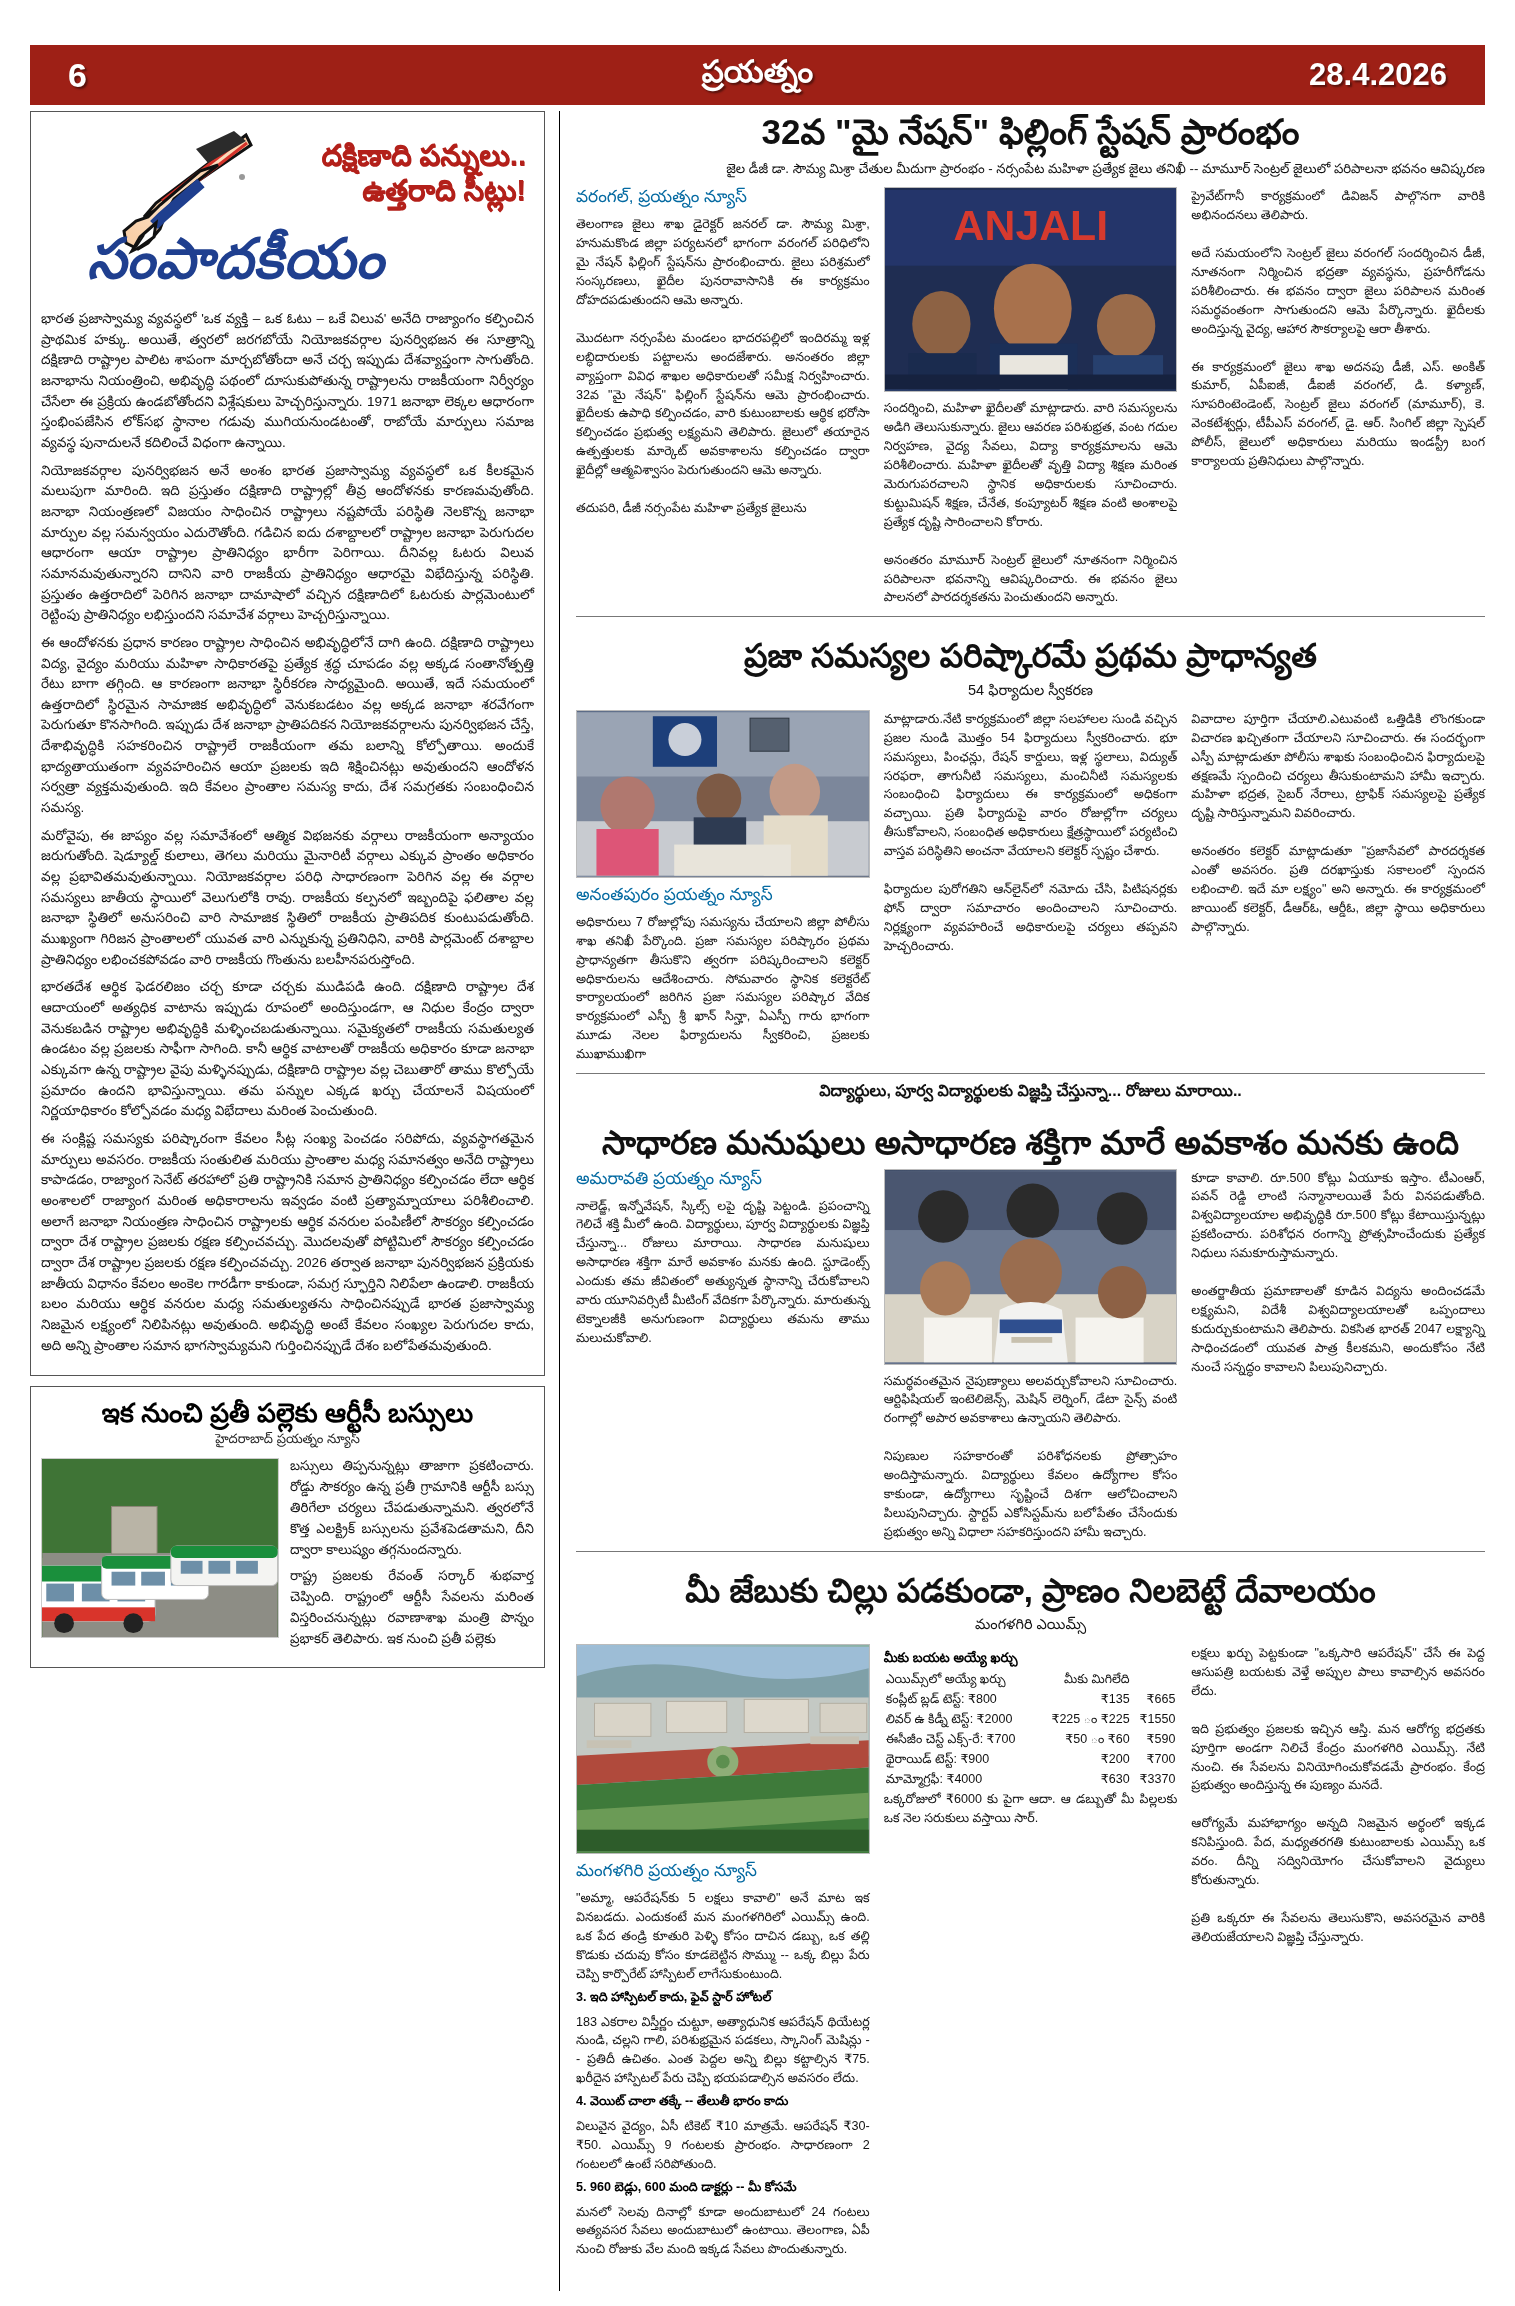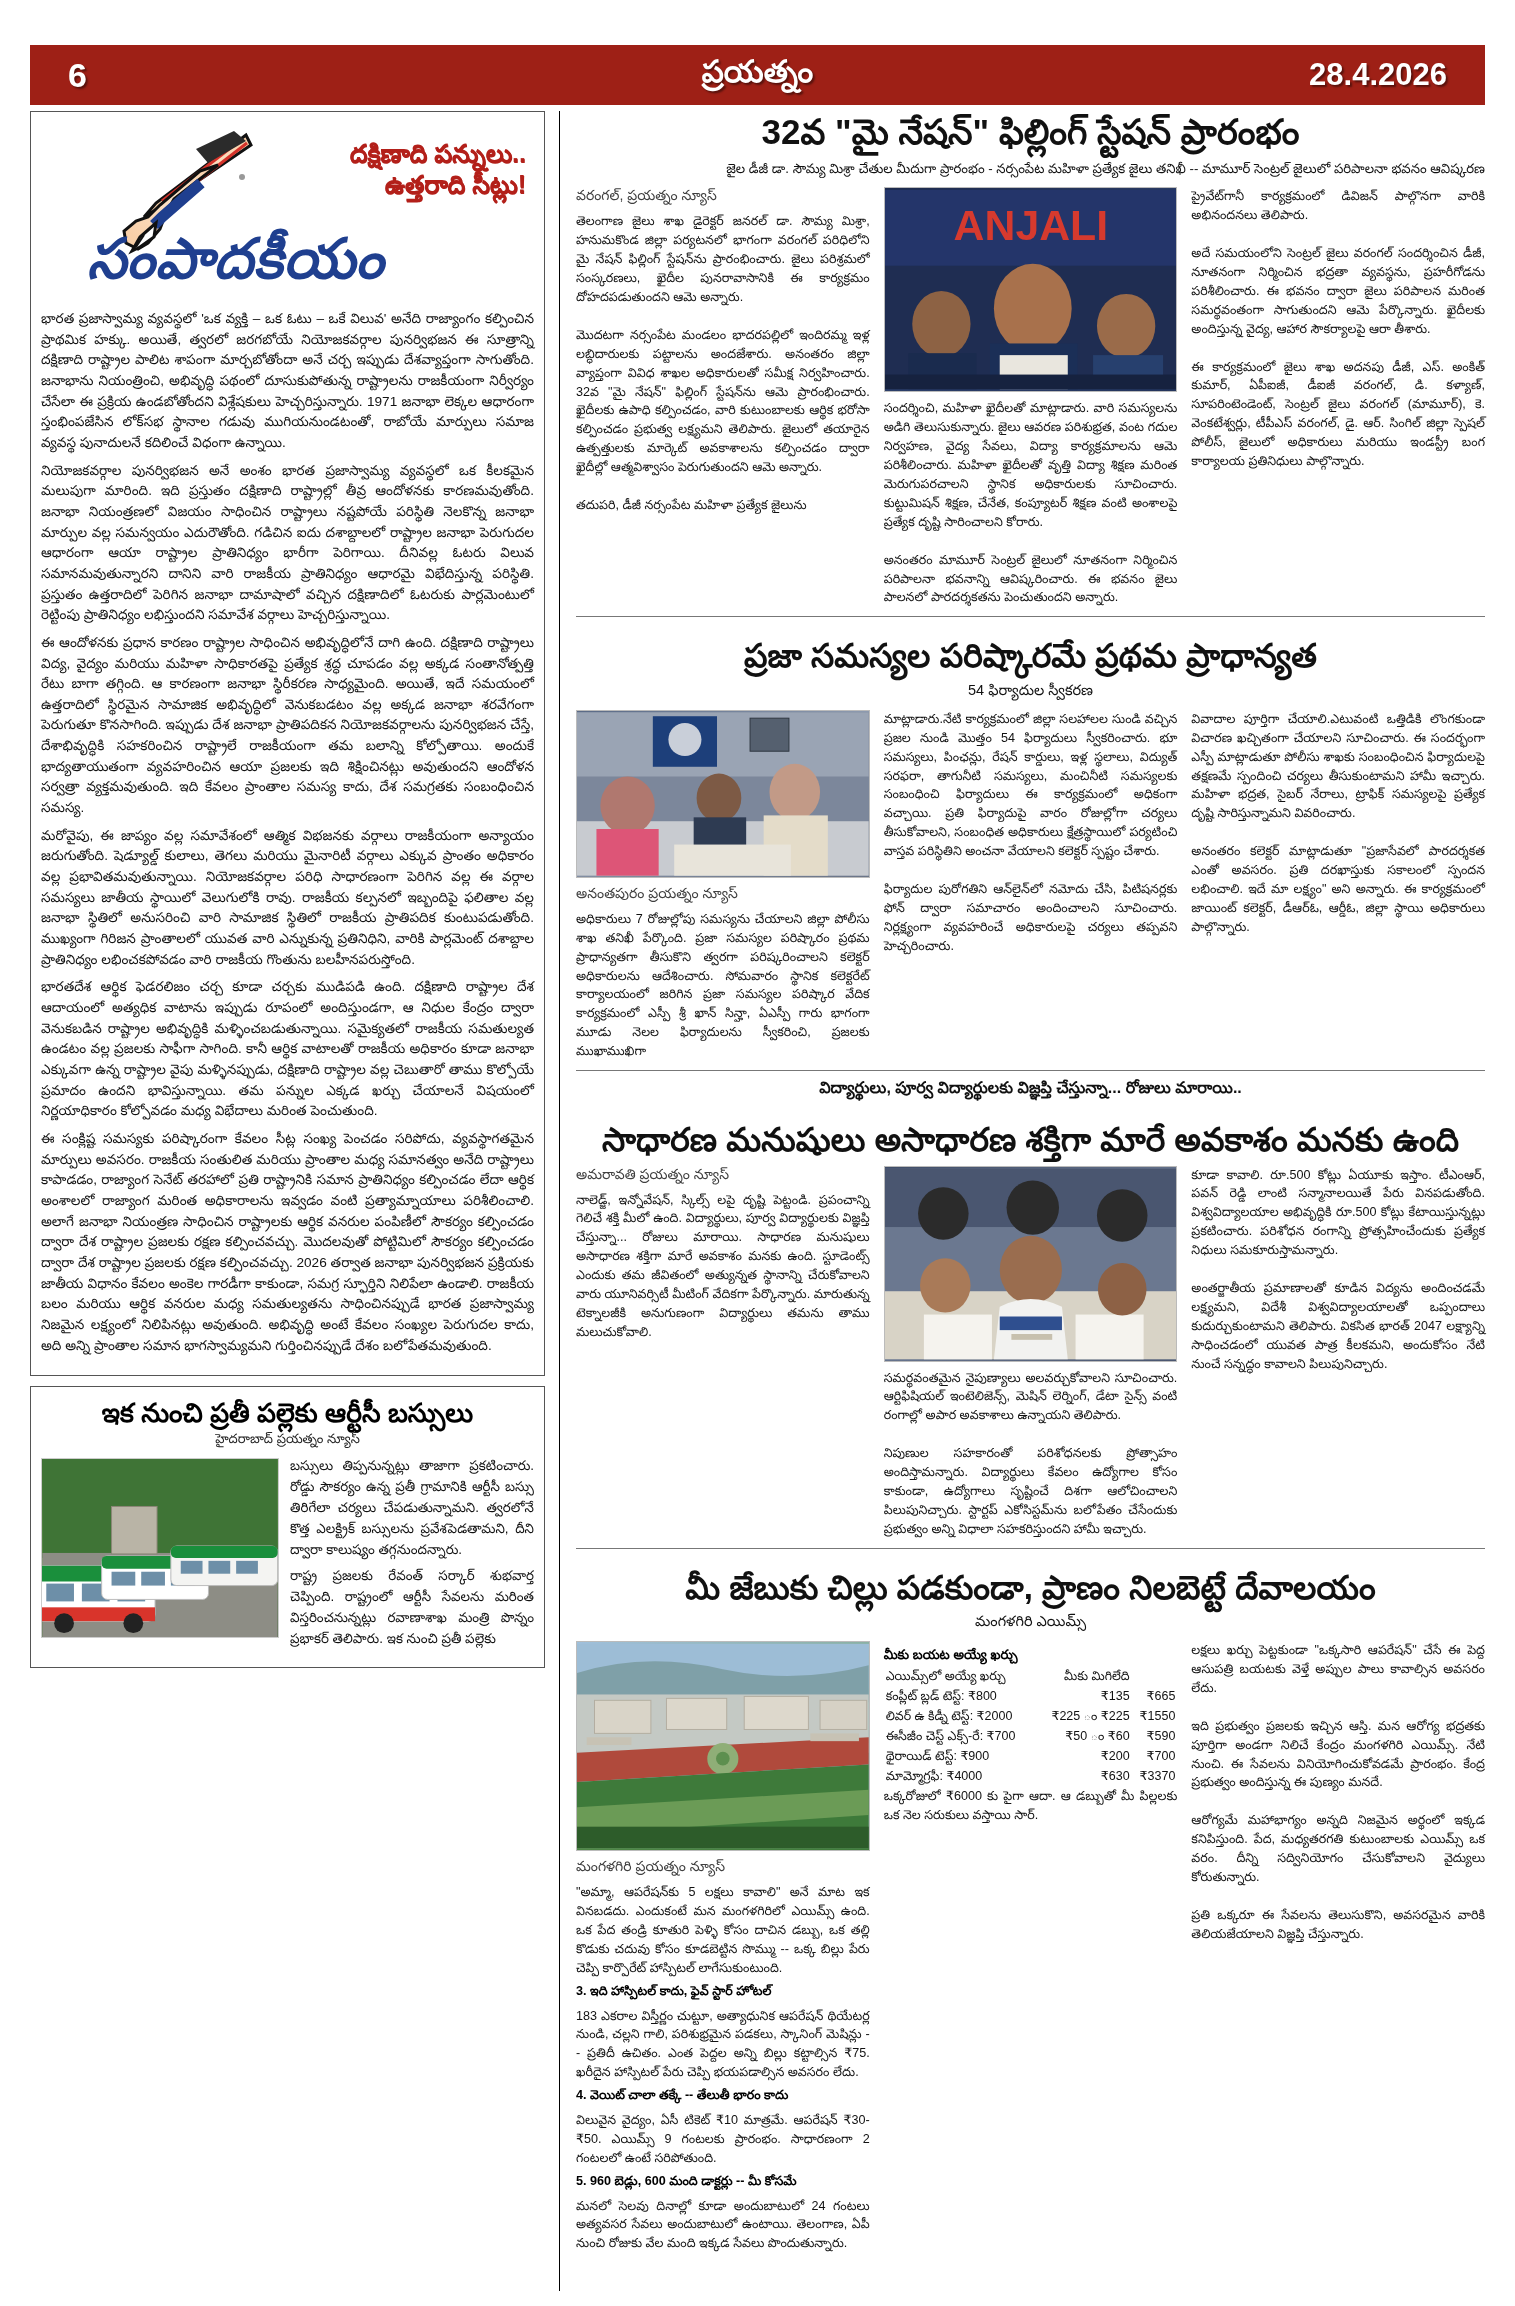--- a/index.html
+++ b/index.html
@@ -87,21 +87,21 @@
     position: absolute;
     left: 55px; top: 5px;
     width: 170px; height: 135px;
   }
   .ed-logo .tagline {
     position: absolute;
     right: 8px; top: 18px;
     text-align: right;
     color: #b3201a;
     font-weight: bold;
-    font-size: 25px;
+    font-size: 29px;
     line-height: 1.22;
     text-shadow: .5px .5px 0 #b3201a;
   }
   .ed-logo .wordmark {
     position: absolute;
     left: 46px; bottom: 0px;
     color: #1f3f8f;
     font-weight: bold;
     font-size: 56px;
     letter-spacing: .5px;
@@ -190,21 +190,21 @@
     display: flex;
     gap: 14px;
   }
   .cols3 > div { flex: 1 1 0; }
   .txt {
     font-size: 12.6px;
     line-height: 1.5;
     text-align: justify;
     color: #111;
   }
-  .dateline { font-size: 14px; margin: 0 0 5px 0; color: #404040; }
+  .dateline { font-size: 17px; margin: 0 0 5px 0; color: #0369a1; }
 
   .photo {
     width: 100%;
     border: 1px solid #bbb;
     position: relative;
     overflow: hidden;
   }
   .ph-press { height: 205px; background: linear-gradient(170deg,#1d2a4d 0%,#3a4f80 45%,#24355c 100%); }
   .ph-meeting { height: 168px; background: linear-gradient(160deg,#5a6a86 0%,#8e9bb0 40%,#6b7588 100%); }
   .ph-exam { height: 196px; background: linear-gradient(165deg,#3f4d68 0%,#7c8aa3 50%,#4a5670 100%); }

